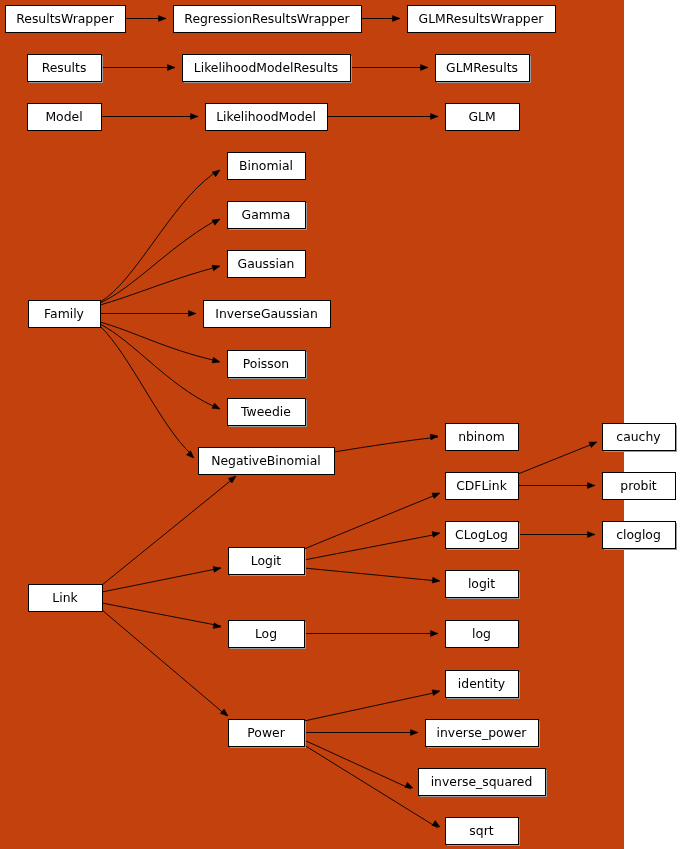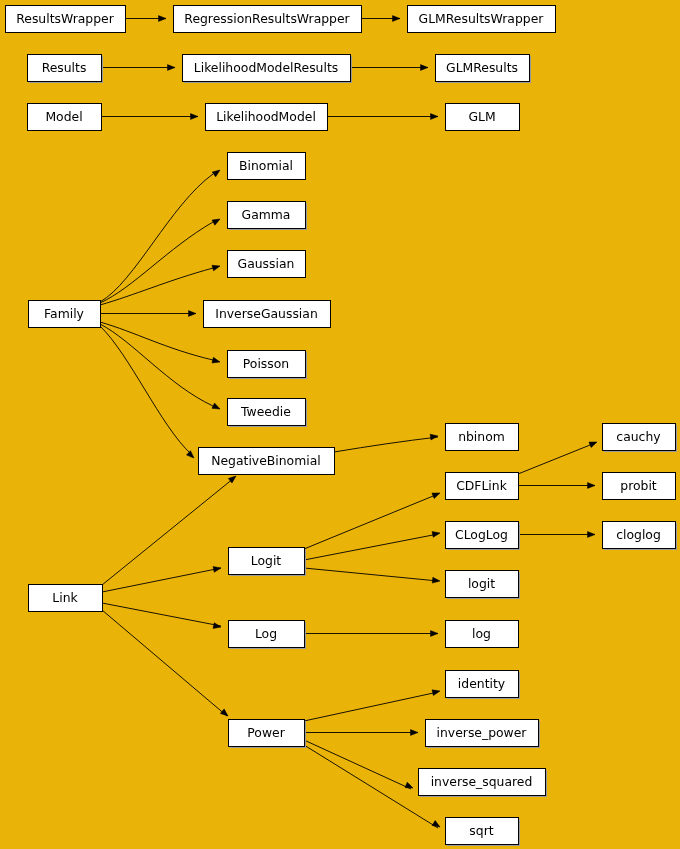--- a/index.html
+++ b/index.html
@@ -8,23 +8,23 @@
     background: #ffffff;
   }
   body {
     width: 680px;
     height: 849px;
     font-family: "DejaVu Sans", sans-serif;
     overflow: hidden;
   }
   #diagram-root {
     position: relative;
-    width: 680px;
+    width: 624px;
     height: 849px;
-    background: #eab308;
+    background: #c2410c;
   }
   svg#graph-canvas {
     position: absolute;
     top: 0;
     left: 0;
     width: 680px;
     height: 849px;
     display: block;
   }
   .node-box {

